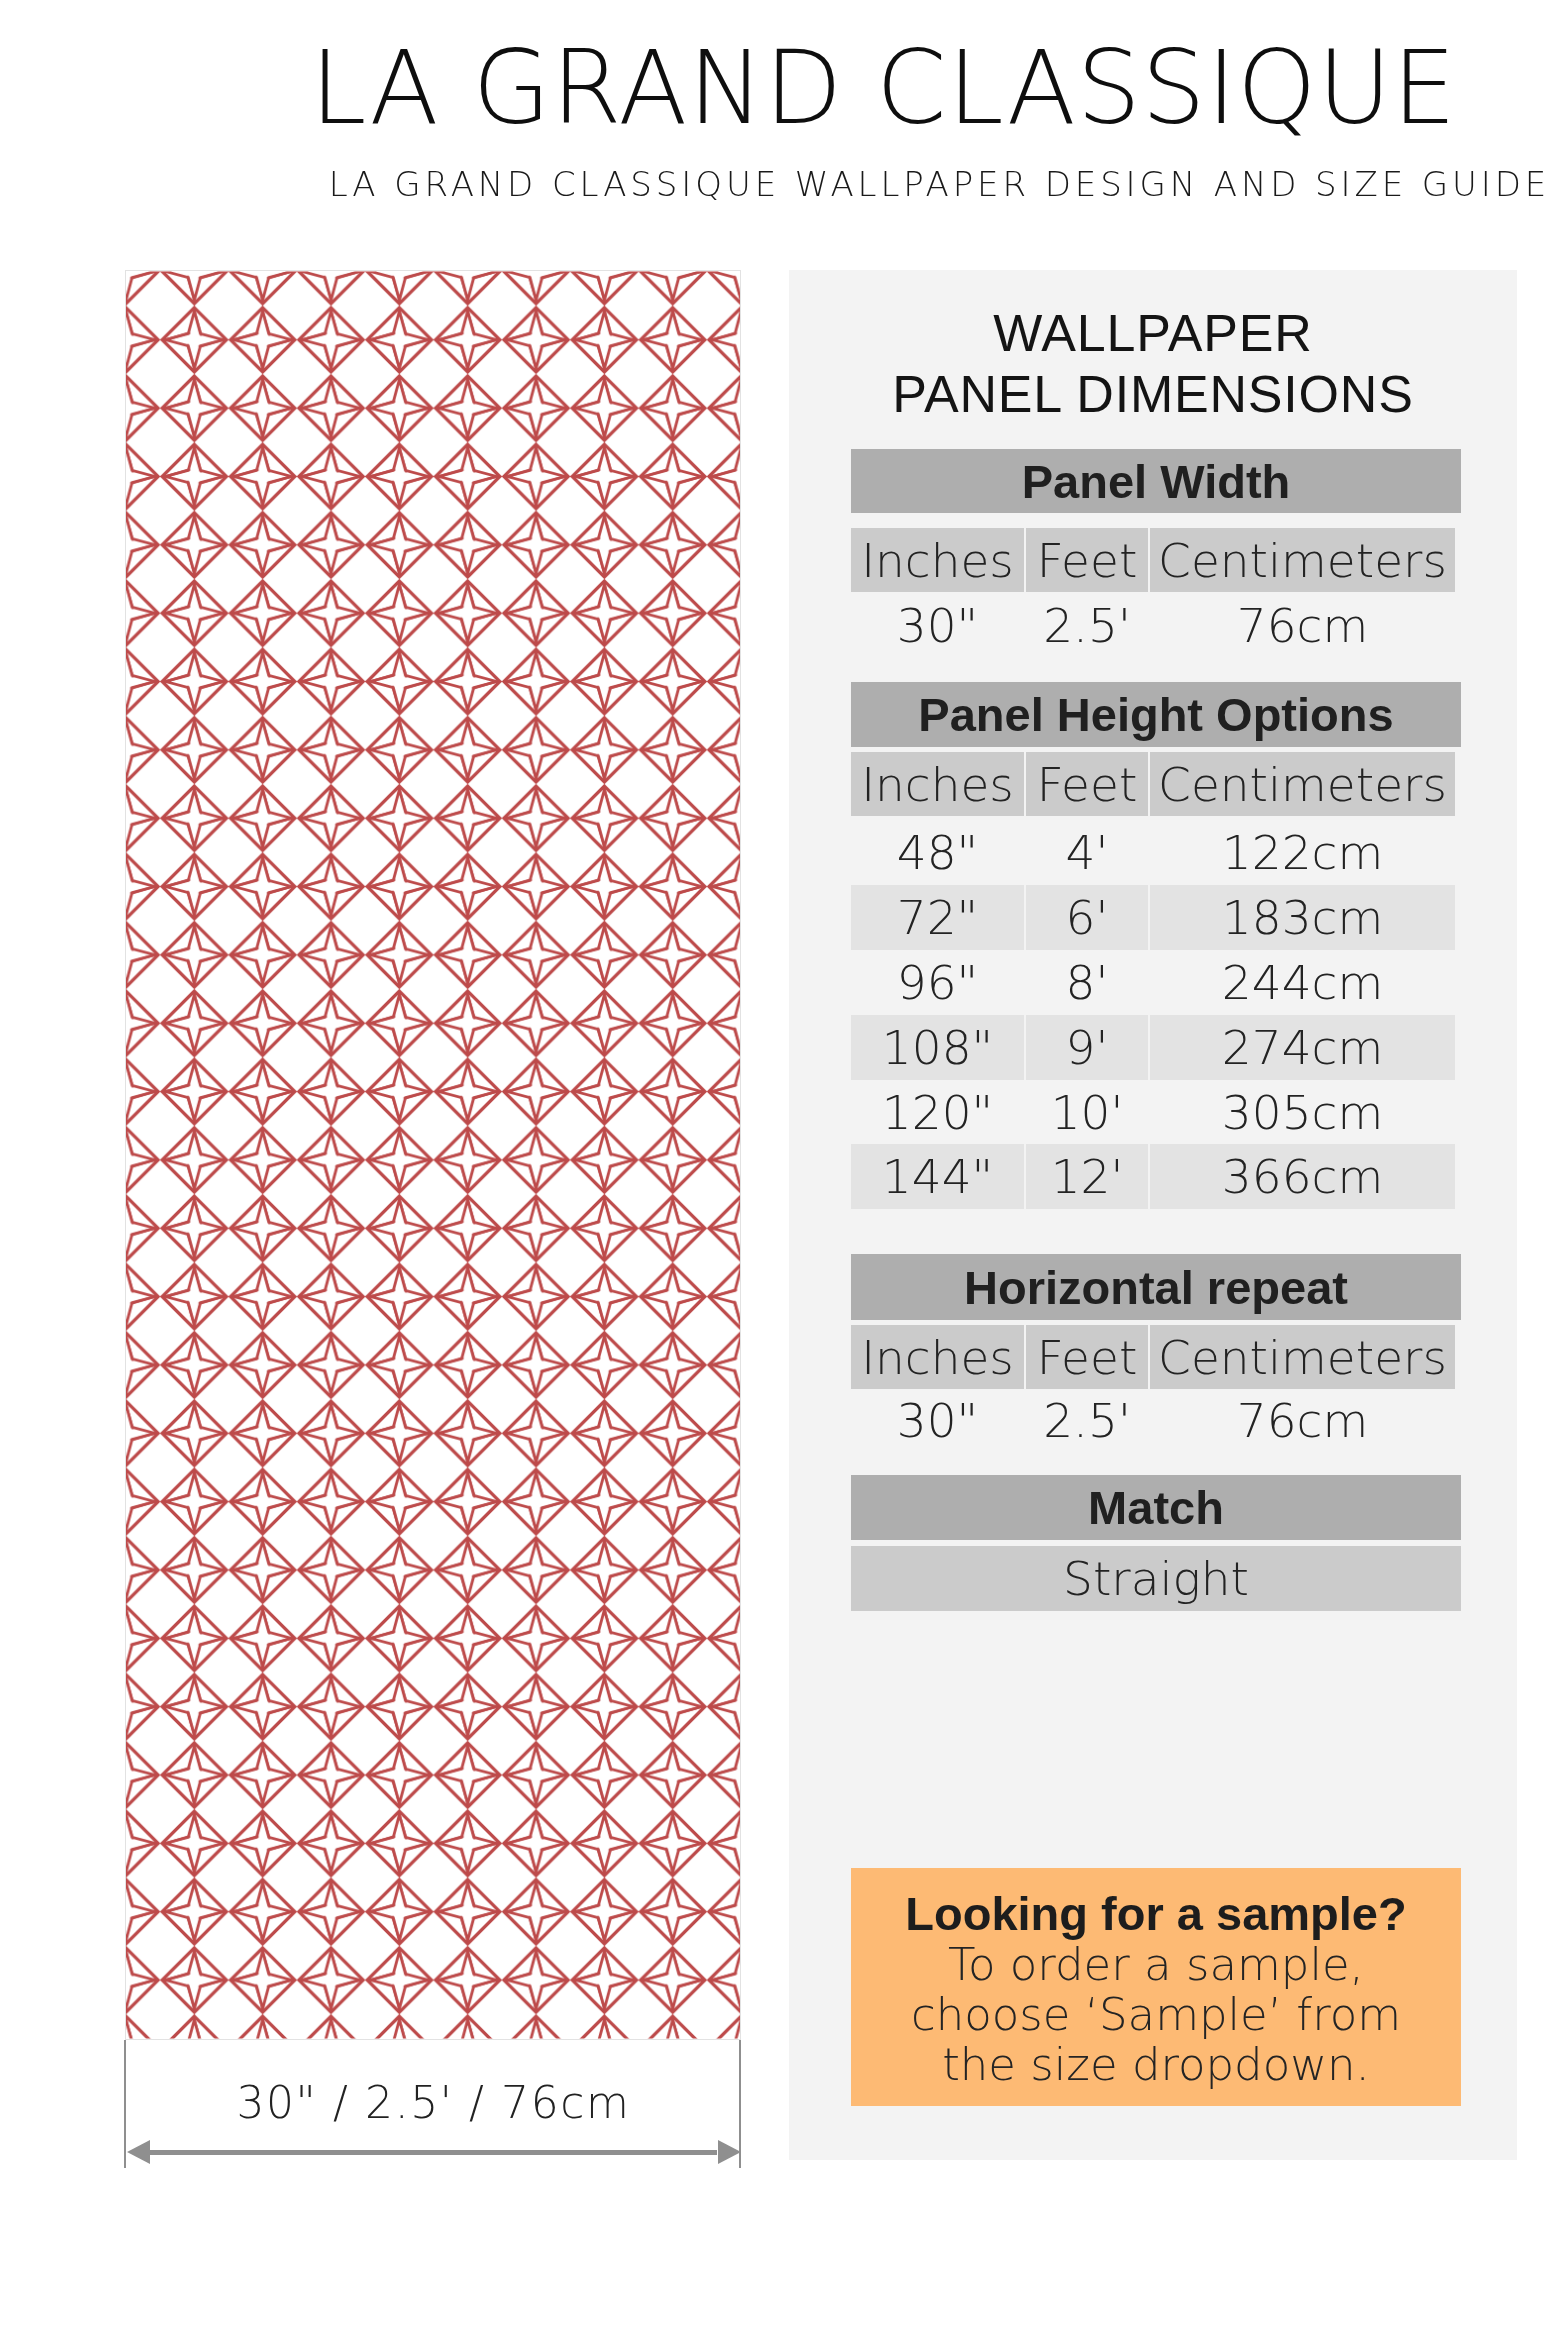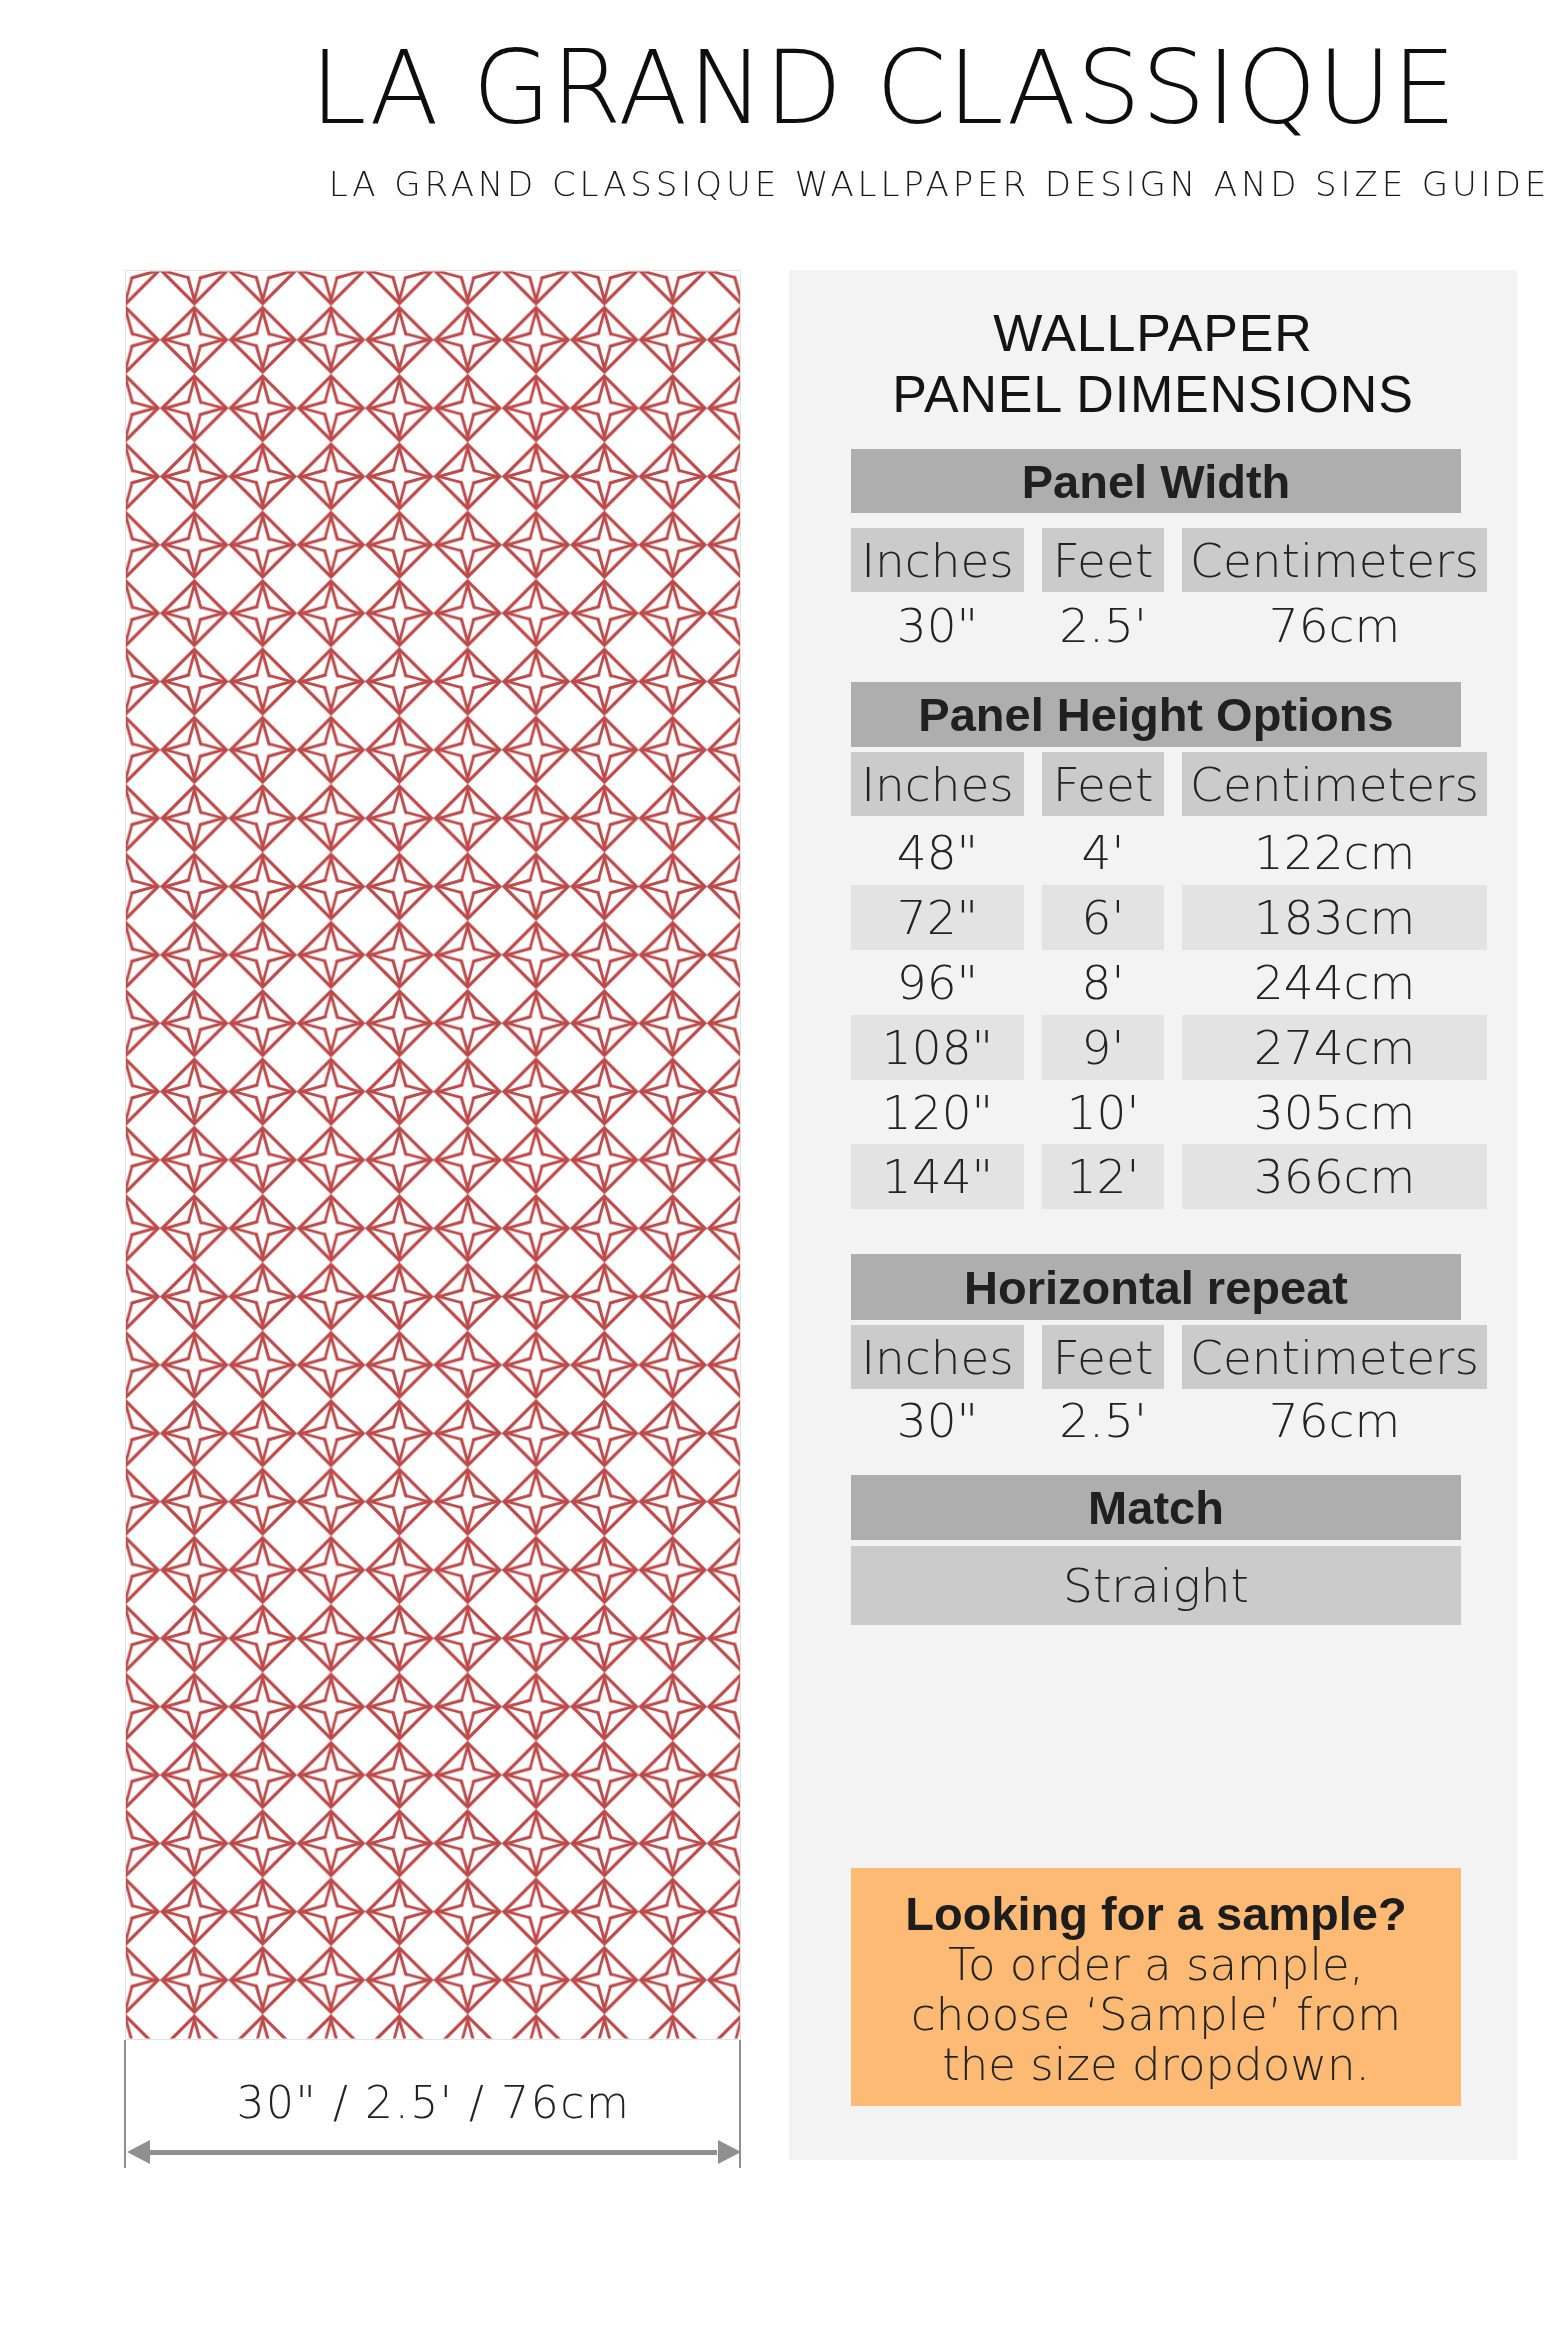--- a/index.html
+++ b/index.html
@@ -32,29 +32,29 @@
 
   
   .panel{position:absolute;left:753px;top:270px;width:728px;height:1890px;background:#f3f3f3;}
   .panel-heading{position:absolute;left:0;top:33px;width:728px;text-align:center;
                  font-size:52px;line-height:61px;letter-spacing:0.8px;color:#141414;
                  font-family:Liberation Sans, sans-serif;font-weight:300;}
   .bar{position:absolute;left:62px;width:610px;height:65px;background:#aeaeae;
        display:flex;align-items:center;justify-content:center;
        font-size:47px;font-weight:bold;color:#202020;}
   .grid3{position:absolute;left:62px;width:610px;display:grid;
-         grid-template-columns:173px 122px 305px;column-gap:18px;}
+         grid-template-columns:173px 122px 305px;column-gap:2px;}
   .colcell{background:#cbcbcb;height:64px;display:flex;align-items:center;justify-content:center;
            font-size:47px;color:#232323;
            font-family:"DejaVu Sans","Liberation Sans",sans-serif;font-weight:300;}
   .valcell{height:65px;display:flex;align-items:center;justify-content:center;
            font-size:47px;color:#232323;
            font-family:"DejaVu Sans","Liberation Sans",sans-serif;font-weight:300;}
   .striped .valcell{background:#e3e3e3;}
-  .wide-bar-light{position:absolute;left:62px;width:610px;height:79px;background:#cbcbcb;
+  .wide-bar-light{position:absolute;left:62px;width:610px;height:65px;background:#cbcbcb;
           display:flex;align-items:center;justify-content:center;font-size:47px;color:#232323;
           font-family:"DejaVu Sans","Liberation Sans",sans-serif;font-weight:300;}
   .sample-box{position:absolute;left:62px;top:1598px;width:610px;height:238px;background:#fdba74;
               text-align:center;box-sizing:border-box;padding-top:19px;}
   .sample-heading{font-size:47px;font-weight:bold;color:#1d1d1d;line-height:53px;}
   .sample-line{font-size:45px;line-height:50px;color:#242424;
                font-family:"DejaVu Sans","Liberation Sans",sans-serif;font-weight:300;}
 </style>
 </head>
 <body>

